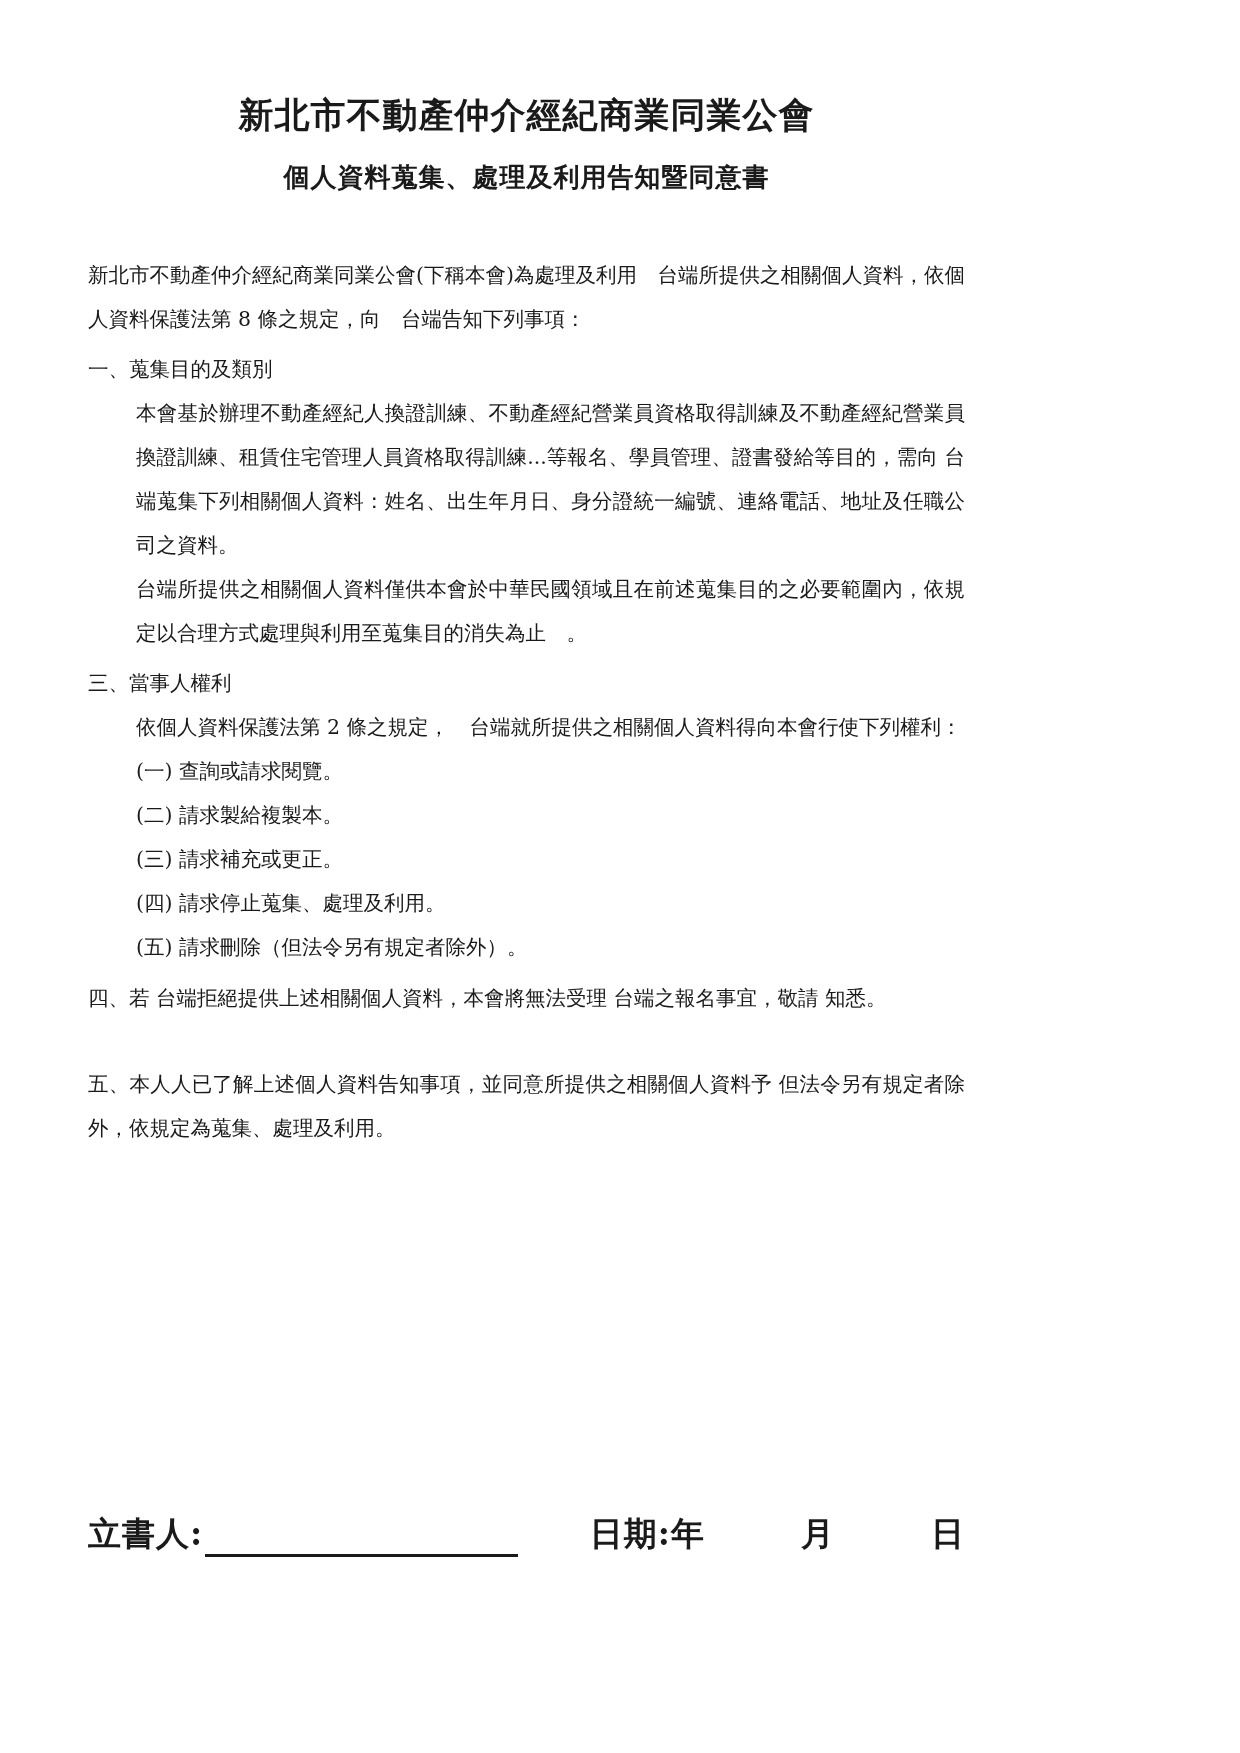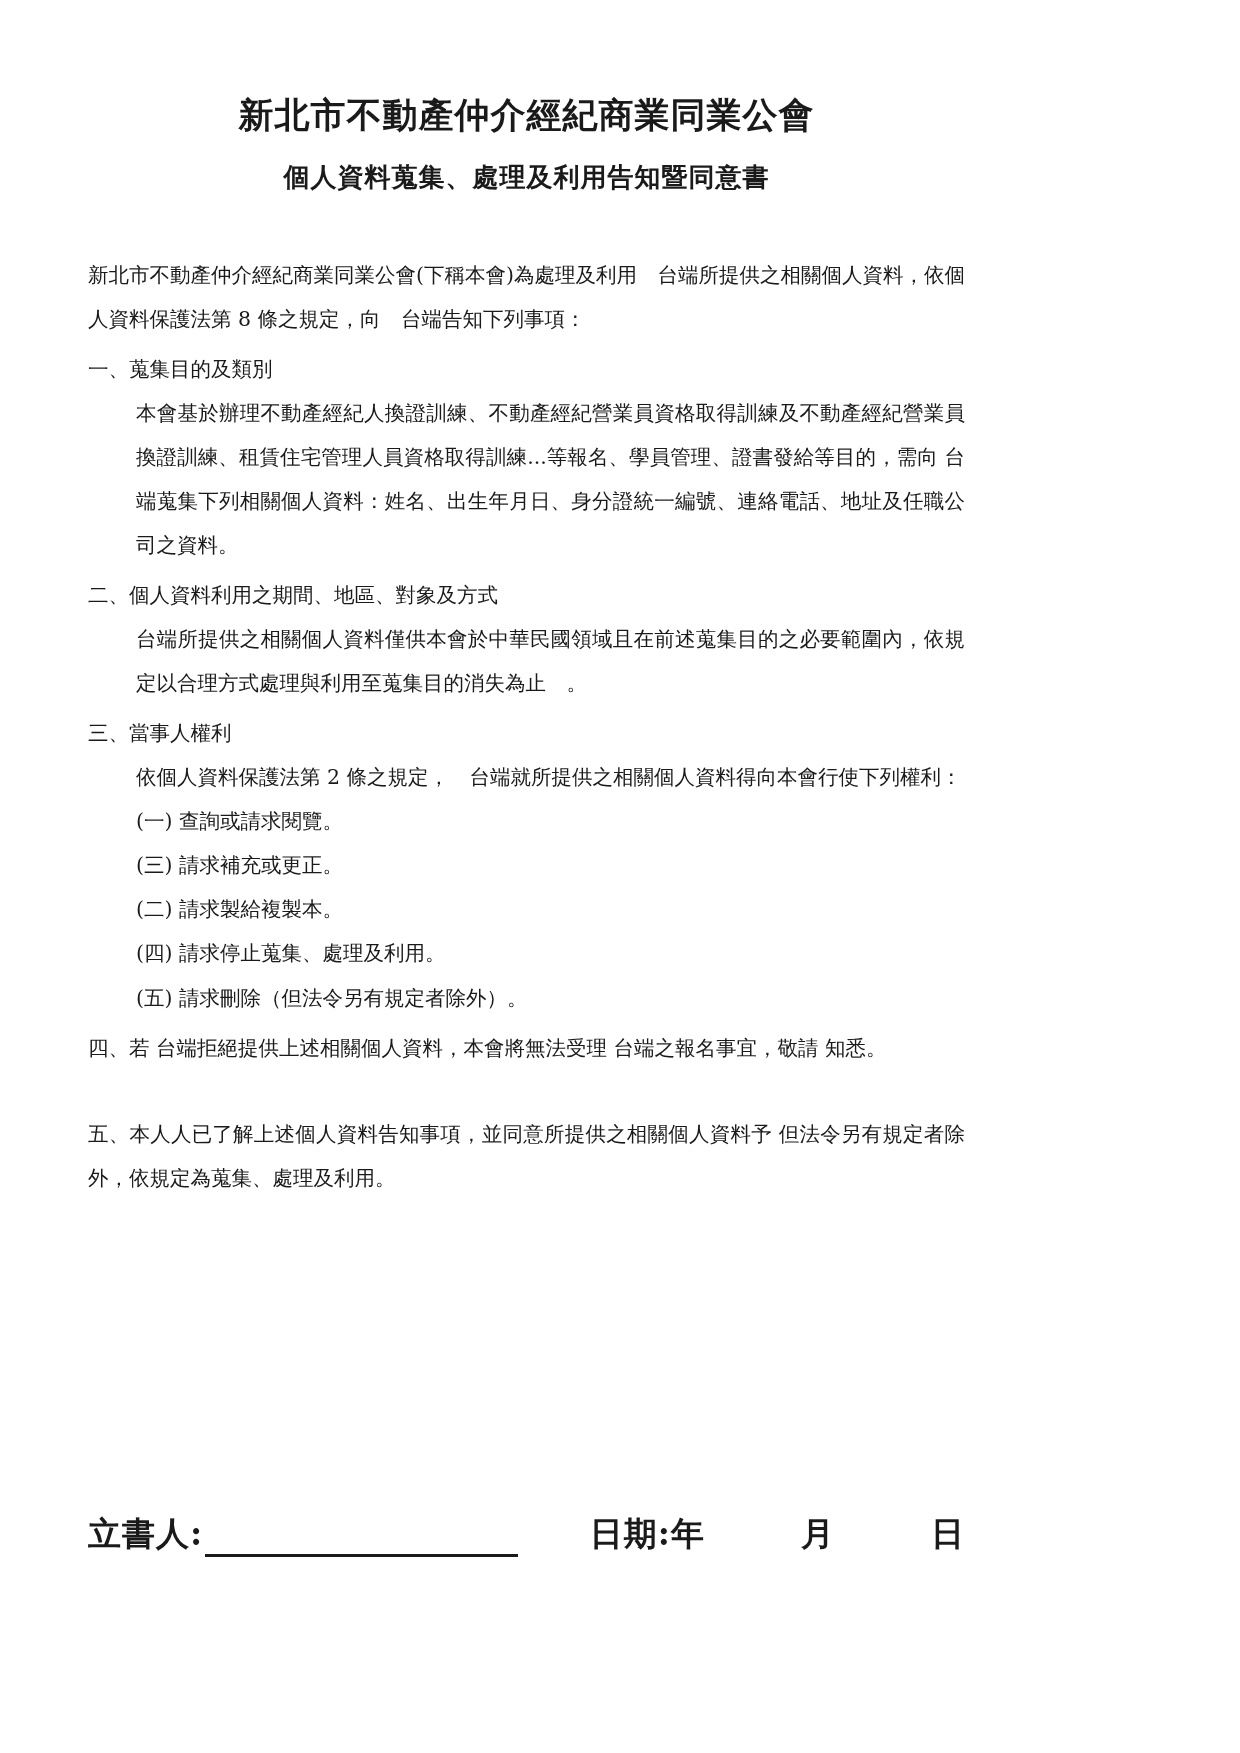--- a/index.html
+++ b/index.html
@@ -122,28 +122,27 @@
   <h1 class="doc-title">新北市不動產仲介經紀商業同業公會</h1>
   <h2 class="doc-subtitle">個人資料蒐集、處理及利用告知暨同意書</h2>
 
   <div class="body-block">
 
     <p class="para lead">新北市不動產仲介經紀商業同業公會(下稱本會)為處理及利用　台端所提供之相關個人資料，依個人資料保護法第 8 條之規定，向　台端告知下列事項：</p>
 
     <p class="item-head">一、蒐集目的及類別</p>
     <p class="item-body">本會基於辦理不動產經紀人換證訓練、不動產經紀營業員資格取得訓練及不動產經紀營業員換證訓練、租賃住宅管理人員資格取得訓練...等報名、學員管理、證書發給等目的，需向 台端蒐集下列相關個人資料：姓名、出生年月日、身分證統一編號、連絡電話、地址及任職公司之資料。</p>
 
-    <p class="item-head">二、個人資料利用之期間、地區、對象及方式</p>
     <p class="item-body">台端所提供之相關個人資料僅供本會於中華民國領域且在前述蒐集目的之必要範圍內，依規定以合理方式處理與利用至蒐集目的消失為止　。</p>
 
     <p class="item-head">三、當事人權利</p>
     <p class="item-body">依個人資料保護法第 2 條之規定，　台端就所提供之相關個人資料得向本會行使下列權利：</p>
     <p class="sub-item">(一) 查詢或請求閱覽。</p>
+    <p class="sub-item">(二) 請求製給複製本。</p>
     <p class="sub-item">(三) 請求補充或更正。</p>
-    <p class="sub-item">(二) 請求製給複製本。</p>
     <p class="sub-item">(四) 請求停止蒐集、處理及利用。</p>
     <p class="sub-item">(五) 請求刪除（但法令另有規定者除外）。</p>
 
     <p class="item-head-inline">四、若 台端拒絕提供上述相關個人資料，本會將無法受理 台端之報名事宜，敬請 知悉。</p>
 
     <div class="gap-lg"></div>
 
     <p class="item-head-inline">五、本人人已了解上述個人資料告知事項，並同意所提供之相關個人資料予 但法令另有規定者除外，依規定為蒐集、處理及利用。</p>
 
   </div>

